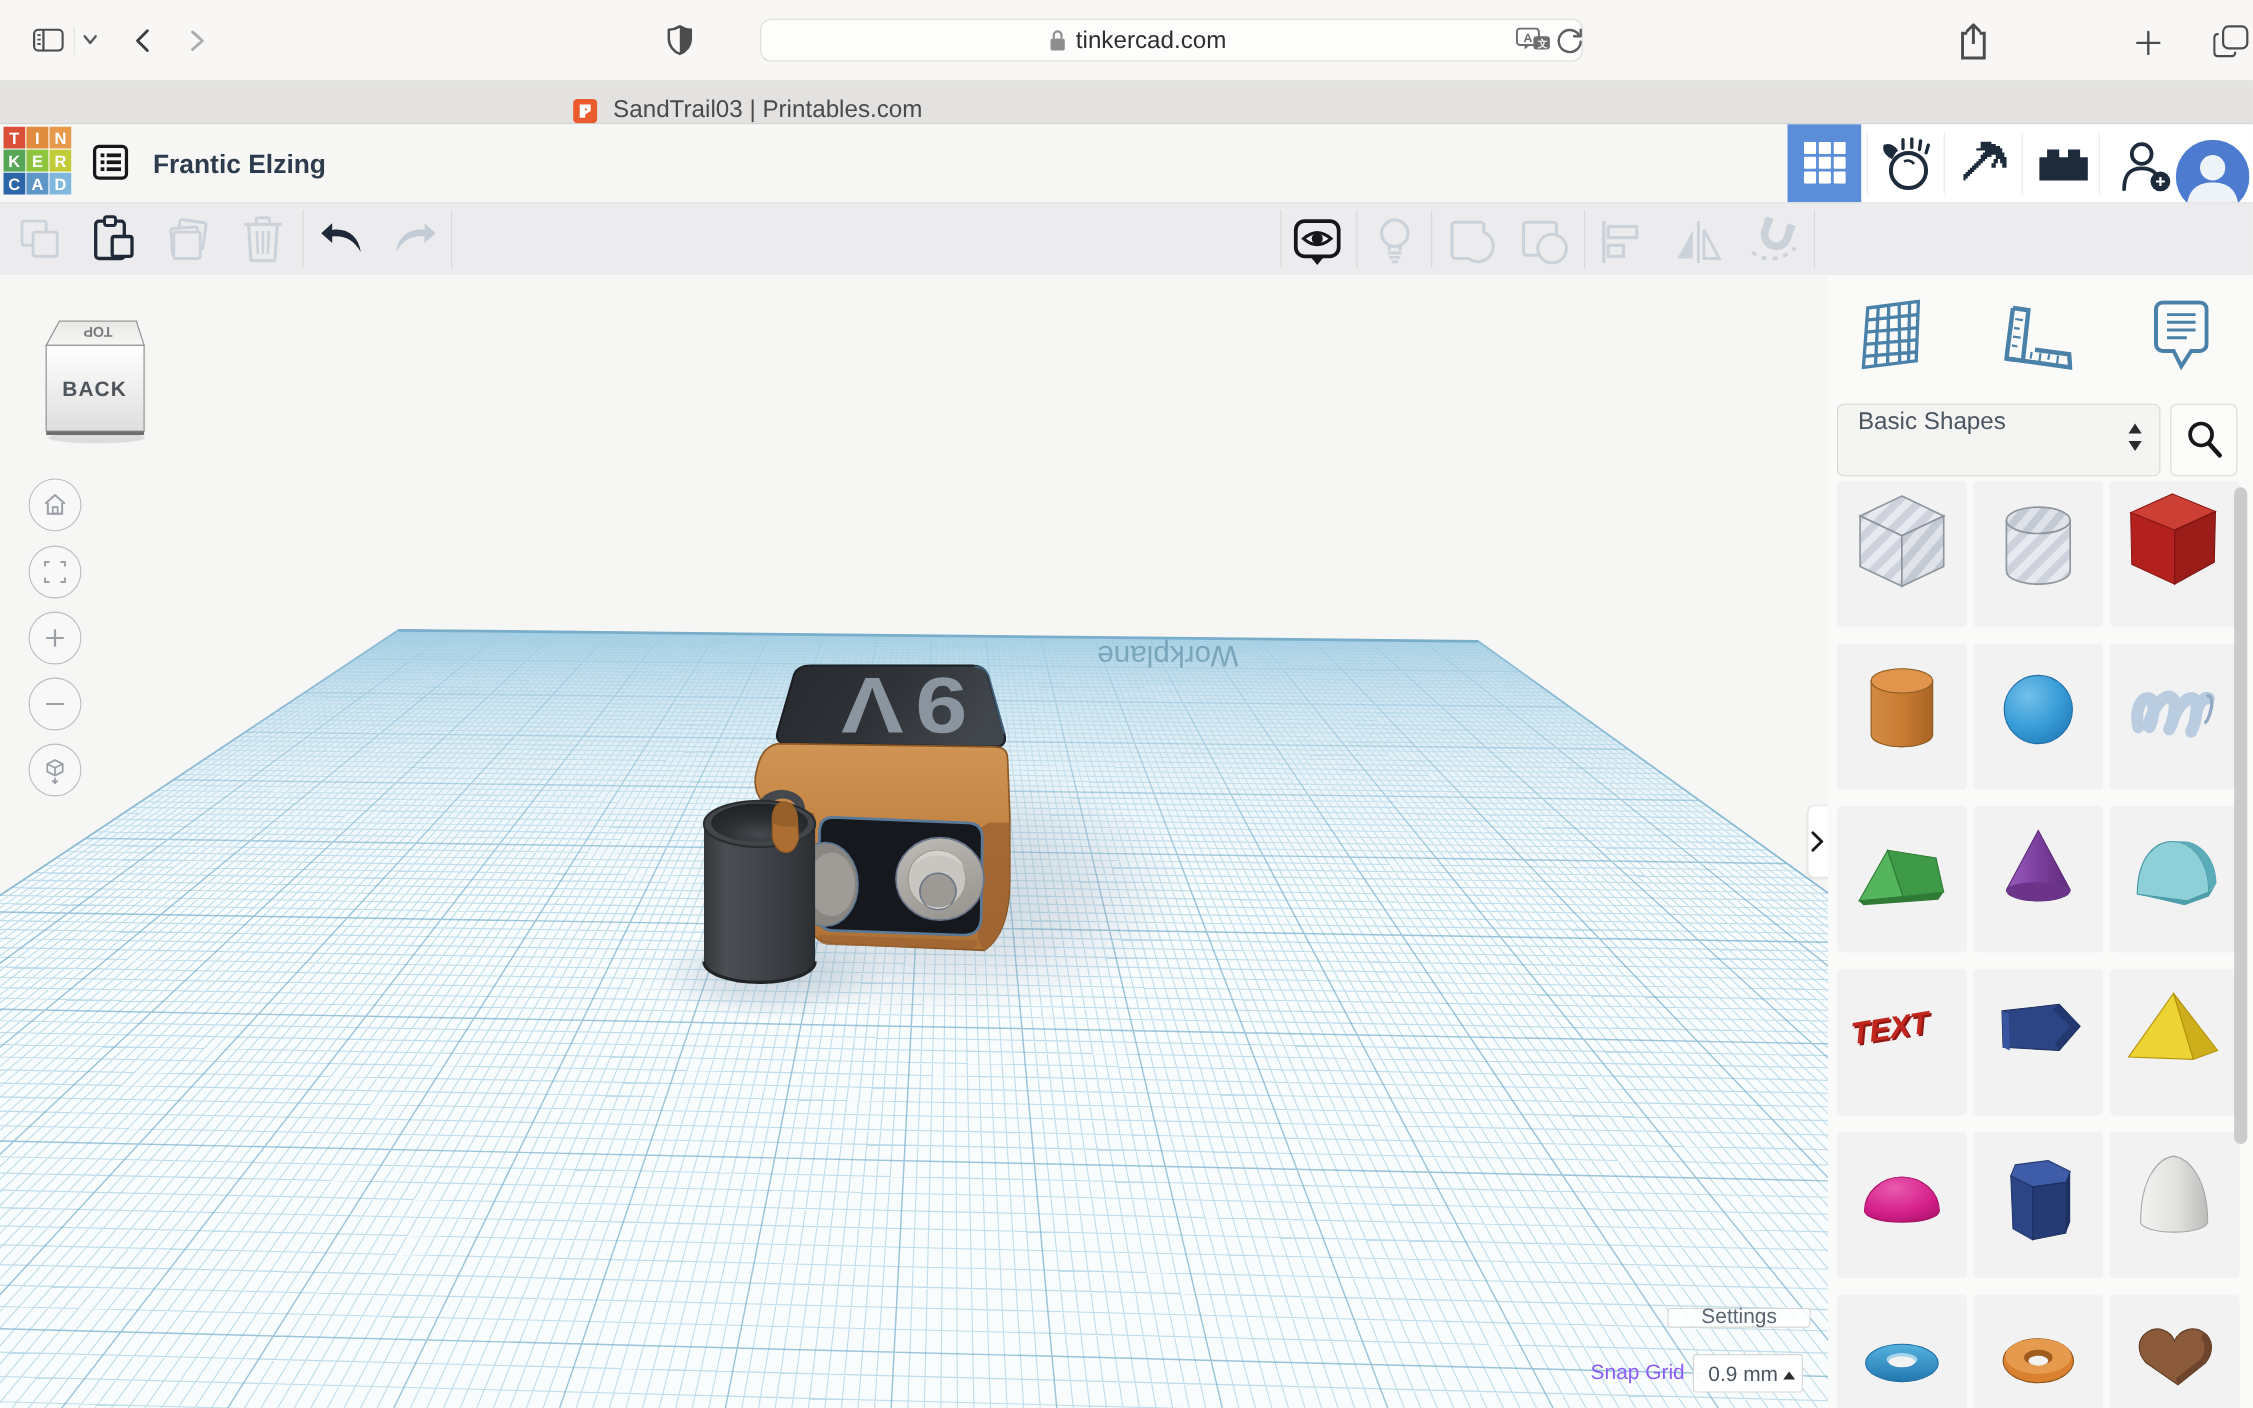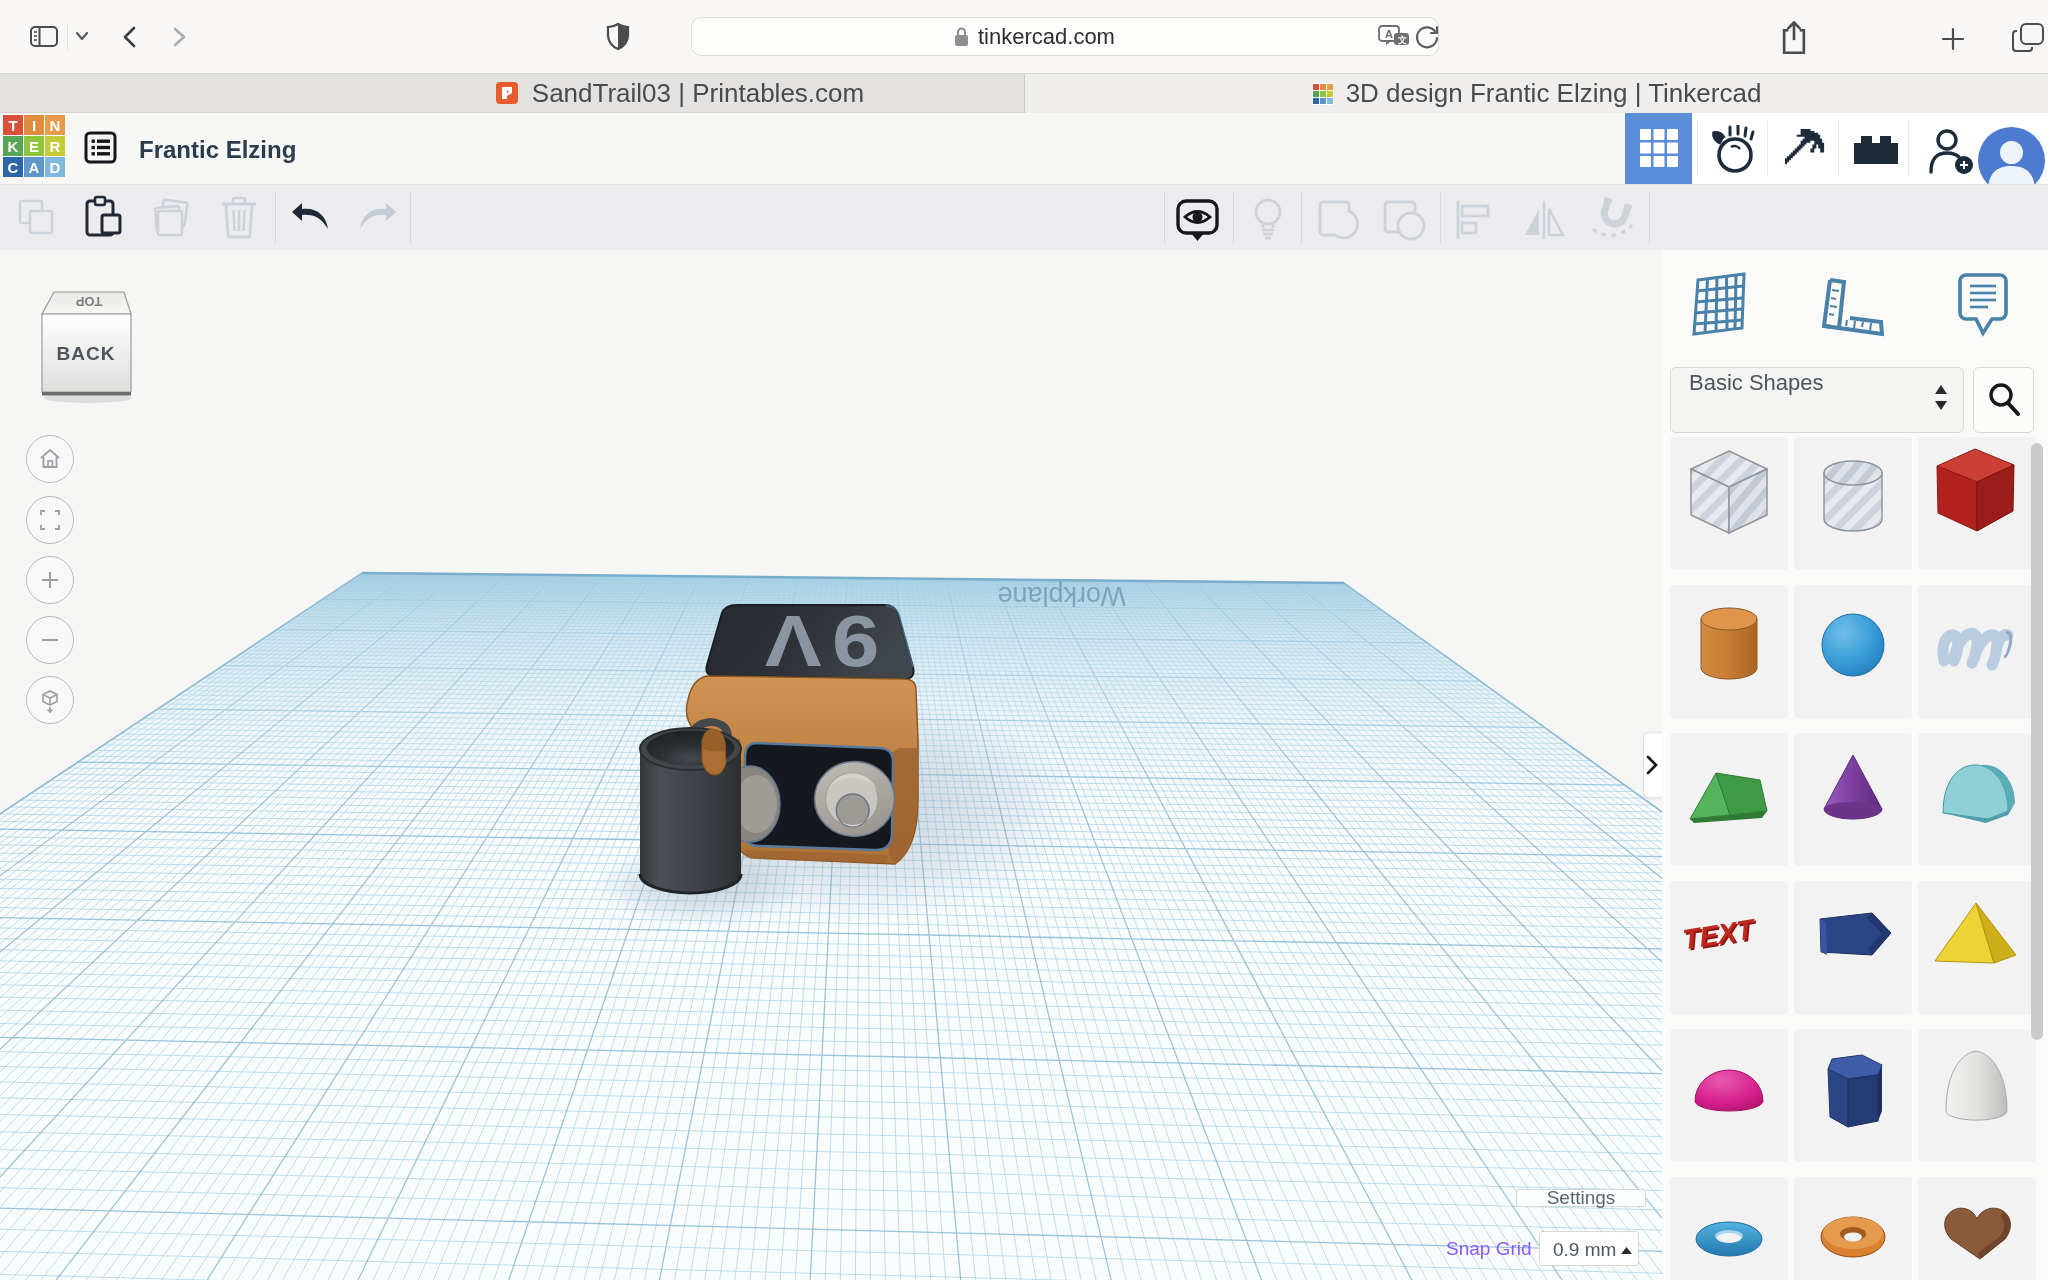--- a/index.html
+++ b/index.html
@@ -1,19 +1,19 @@
 <!DOCTYPE html>
 <html><head><meta charset="utf-8"><style>
 *{margin:0;padding:0;box-sizing:border-box}
 html,body{width:2048px;height:1280px;overflow:hidden;font-family:"Liberation Sans",sans-serif;background:#f5f5f4}
 .abs{position:absolute}
 #browser{position:absolute;left:0;top:0;width:2048px;height:74px;background:#f8f7f5;border-bottom:1px solid #dadad8}
 #tabbar{position:absolute;left:0;top:74px;width:2048px;height:39px;background:#e3e2e0;border-bottom:1px solid #d2d2d0}
 #tab2{position:absolute;left:1024px;top:0;width:1024px;height:39px;background:#efeeec;border-left:1px solid #c9c9c7}
-.tabc{display:flex;align-items:center;height:100%;justify-content:center;font-size:26px;color:#4a4a4a}
+.tabc{display:flex;align-items:flex-end;height:100%;justify-content:center;font-size:22px;color:#4a4a4a}
 #tcheader{position:absolute;left:0;top:113px;width:2048px;height:71px;background:#f7f7f5}
 #toolbar2{position:absolute;left:0;top:184px;width:2048px;height:66px;background:#ececee;border-top:1px solid #e2e2e2}
 #viewport{position:absolute;left:0;top:250px;width:1662px;height:1030px;background:#f6f6f5;overflow:hidden}
 #sidebar{position:absolute;left:1662px;top:250px;width:386px;height:1030px;background:#fafaf9;overflow:hidden}
 .tile{position:absolute;width:118px;height:133px;background:#f2f2f3;border-radius:4px}
 .sep2{position:absolute;top:6px;width:1px;height:53px;background:#d9d9db}
 .btn{position:absolute;top:194px;height:43px;background:#fbfbfa;border:1px solid #d9d9d7;border-radius:4px;font-size:21px;color:#3c4858;display:flex;align-items:center;justify-content:center}
 .navc{position:absolute;width:48px;height:48px;border-radius:50%;border:1.5px solid #b9bdc2;background:rgba(250,250,250,0.6)}
 svg{display:block}
 </style></head><body>
@@ -70,37 +70,20 @@
       <path d="M5 9 L4 9 a3 3 0 0 0 -3 3 L1 26 a3 3 0 0 0 3 3 L17 29 a3 3 0 0 0 3 -3 L20 25" fill="none" stroke="#4c4c4c" stroke-width="2"></path>
     </svg>
 </div>
 <div id="tabbar">
 <div class="abs tabc" style="left:335px;top:0;width:690px">
       <svg width="22" height="22" viewBox="0 0 22 22" style="margin-right:14px">
         <rect width="22" height="22" rx="4" fill="#ea5b2d"></rect>
         <path d="M6 5 L16 5 L16 11 L11 14 L11 17 L6 17 Z M11 8 L11 11 L13 9.5 Z" fill="#fff"></path>
       </svg>
       <span>SandTrail03 | Printables.com</span>
-    </div>
-<div id="tab2">
-      <div class="tabc">
-        <svg width="22" height="22" viewBox="0 0 22 22" style="margin-right:12px">
-          <rect width="22" height="22" fill="#fff"></rect>
-          <rect x="1" y="1" width="6" height="6" fill="#d94f38"></rect>
-          <rect x="8" y="1" width="6" height="6" fill="#df8c3e"></rect>
-          <rect x="15" y="1" width="6" height="6" fill="#e89a4c"></rect>
-          <rect x="1" y="8" width="6" height="6" fill="#57a658"></rect>
-          <rect x="8" y="8" width="6" height="6" fill="#8fc43f"></rect>
-          <rect x="15" y="8" width="6" height="6" fill="#c2cc38"></rect>
-          <rect x="1" y="15" width="6" height="6" fill="#2c66a8"></rect>
-          <rect x="8" y="15" width="6" height="6" fill="#5e96c8"></rect>
-          <rect x="15" y="15" width="6" height="6" fill="#7fb8dc"></rect>
-        </svg>
-        <span>3D design Frantic Elzing | Tinkercad</span>
-      </div>
     </div>
 </div>
 <div id="tcheader">
 <svg class="abs" style="left:3px;top:2px" width="62" height="62" viewBox="0 0 62 62">
       <rect width="62" height="62" fill="#fff"></rect>
       <g>
         <rect x="0" y="0" width="20" height="20" fill="#d94f38"></rect>
         <text x="10" y="15.5" text-anchor="middle" font-size="15" font-weight="bold" fill="#fff" font-family="Liberation Sans">T</text>
       </g>
       <g>

